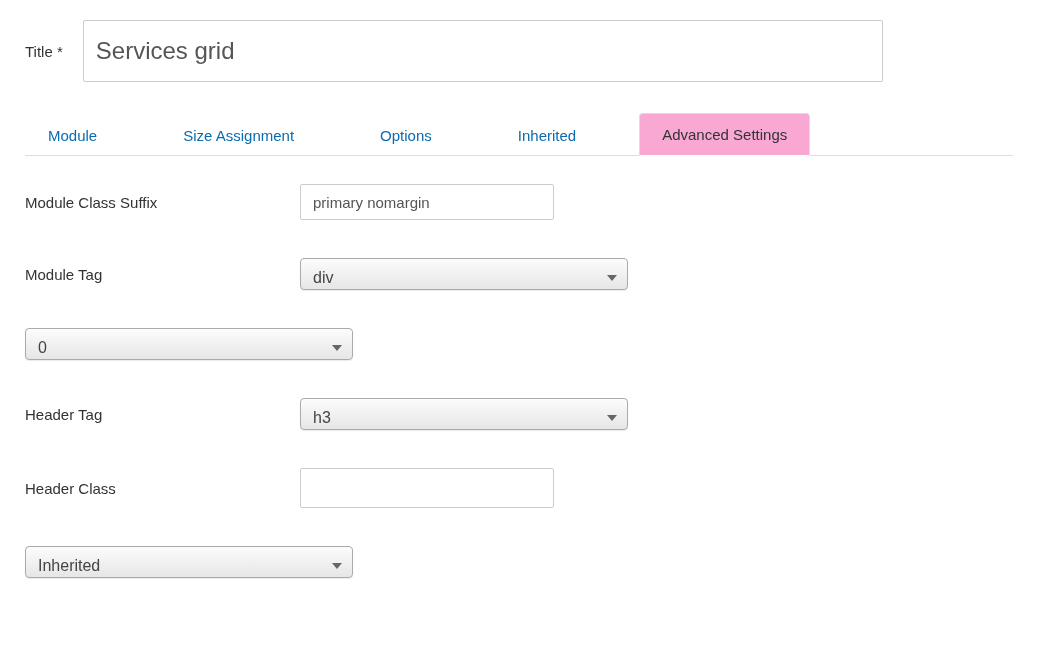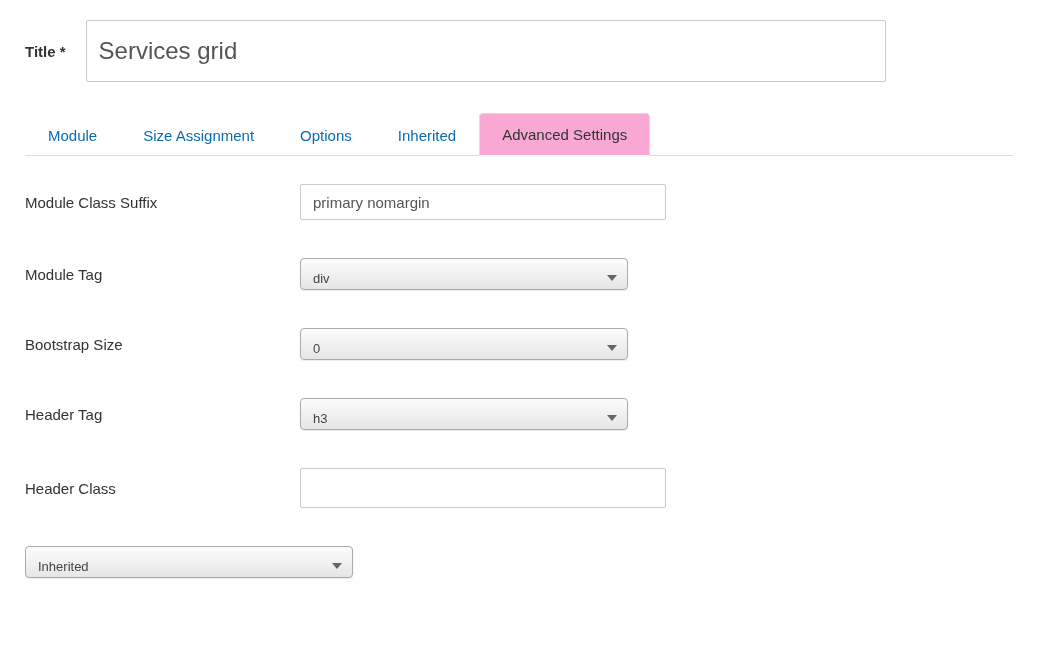--- a/index.html
+++ b/index.html
@@ -20,40 +20,40 @@
   .title-row {
     display: flex;
     align-items: center;
     margin-bottom: 30px;
   }
   .title-label {
     font-size: 15px;
     color: #333;
     margin-right: 20px;
     white-space: nowrap;
-    font-weight: bold;
   }
   .title-input {
     flex: 1;
     max-width: 800px;
     height: 62px;
     padding: 0 12px;
     font-size: 24px;
     color: #555;
     border: 1px solid #ccc;
     border-radius: 2px;
     outline: none;
   }
 
   
   .tabs {
     display: flex;
     align-items: flex-end;
     border-bottom: 1px solid #ddd;
     margin-bottom: 28px;
+    gap: 40px;
   }
   .tab {
     padding: 12px 22px;
     font-size: 15px;
     color: #0A6CB0;
     cursor: pointer;
     border: 1px solid transparent;
     border-bottom: none;
     position: relative;
     top: 1px;
@@ -73,42 +73,42 @@
     display: flex;
     align-items: center;
     margin-bottom: 38px;
   }
   .form-label {
     width: 275px;
     font-size: 15px;
     color: #333;
   }
   .text-field {
-    width: 366px;
+    width: 254px;
     height: 36px;
     padding: 0 12px;
     font-size: 15px;
     color: #555;
     border: 1px solid #ccc;
     border-radius: 2px;
     outline: none;
   }
   .header-class-field { height: 40px; }
 
   .select {
     width: 328px;
     height: 32px;
     border: 1px solid #aaa;
     border-radius: 4px;
     background: linear-gradient(to bottom, #fcfcfc 0%, #e6e6e6 100%);
     display: flex;
     align-items: center;
     justify-content: space-between;
     padding: 8px 10px 0 12px;
-    font-size: 13px;
+    font-size: 16px;
     color: #444;
     cursor: pointer;
     box-shadow: 0 1px 1px rgba(0,0,0,0.08);
   }
   .select .caret {
     width: 0; height: 0;
     border-left: 5px solid transparent;
     border-right: 5px solid transparent;
     border-top: 6px solid #666;
   }
@@ -138,21 +138,20 @@
 
   <div class="form-row">
     <div class="form-label">Module Tag</div>
     <div class="select">
       <span>div</span>
       <span class="caret"></span>
     </div>
   </div>
 
   <div class="form-row">
-    <div class="form-label">Bootstrap Size</div>
     <div class="select">
       <span>0</span>
       <span class="caret"></span>
     </div>
   </div>
 
   <div class="form-row">
     <div class="form-label">Header Tag</div>
     <div class="select">
       <span>h3</span>

